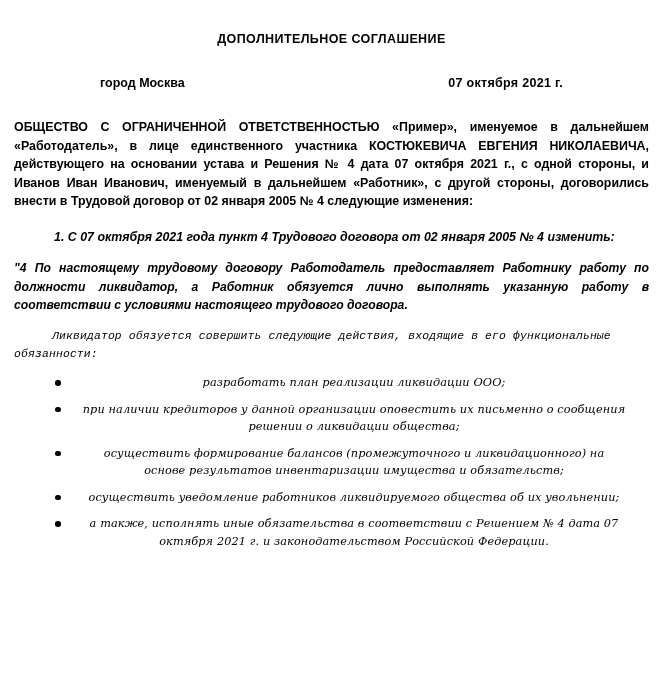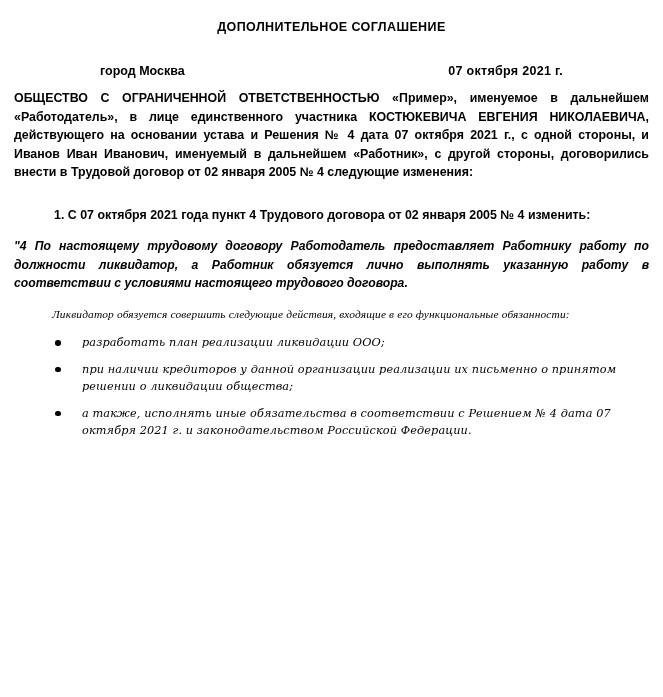--- a/index.html
+++ b/index.html
@@ -12,21 +12,21 @@
     height: 697px;
     overflow: hidden;
     font-family: "Liberation Sans", sans-serif;
     color: #000000;
   }
   .page {
     position: relative;
     width: 663px;
     height: 697px;
     box-sizing: border-box;
-    padding: 4px 14px;
+    padding: 16px 14px;
     background: #ffffff;
   }
 
   
   .title-block {
     padding-top: 14px;
     text-align: center;
   }
   .title-line {
     font-size: 12.5px;
@@ -44,54 +44,54 @@
     font-size: 12.5px;
     font-weight: 600;
     line-height: 16px;
     gap: 28px;
   }
   .place-cell { padding-left: 86px; }
   .date-cell  { padding-right: 86px; letter-spacing: 0.3px; }
 
   
   .intro {
-    margin-top: 10px;
+    margin-top: 27px;
     font-size: 12.4px;
     font-weight: 600;
     line-height: 18.6px;
     text-align: justify;
     text-justify: inter-word;
   }
 
   
   .clause {
     font-size: 12.4px;
     font-weight: 600;
     line-height: 18.6px;
     text-align: justify;
     text-justify: inter-word;
     text-indent: 40px;
   }
-  .clause-1 { margin-top: 24px; }
+  .clause-1 { margin-top: 17px; font-style: italic; }
 
   
   .quoted {
     margin-top: 2px;
     font-size: 12.2px;
     font-weight: bold;
     font-style: italic;
     line-height: 18.6px;
     text-align: justify;
     text-justify: inter-word;
   }
 
   
   .script-lead {
     margin-top: 3px;
-    font-family: Liberation Serif, serif;
+    font-family: Liberation Mono, monospace;
     font-style: italic;
     font-size: 11.4px;
     line-height: 18px;
     text-indent: 38px;
     letter-spacing: 0.15px;
   }
 
   
   .bullets {
     list-style: none;
@@ -100,21 +100,21 @@
   }
   .bullets li {
     position: relative;
     margin: 0 0 9px 0;
     padding-left: 68px;
     padding-right: 23px;
     font-family: "DejaVu Serif", "Liberation Serif", serif;
     font-style: italic;
     font-size: 11.3px;
     line-height: 17.5px;
-    text-align: left;
+    text-align: center;
     letter-spacing: 0.1px;
   }
   .bullets li::before {
     content: "";
     position: absolute;
     left: 41px;
     top: 6px;
     width: 5.5px;
     height: 5.5px;
     border-radius: 50%;
@@ -138,17 +138,19 @@
   <p class="intro">ОБЩЕСТВО С ОГРАНИЧЕННОЙ ОТВЕТСТВЕННОСТЬЮ «Пример», именуемое в дальнейшем «Работодатель», в лице единственного участника КОСТЮКЕВИЧА ЕВГЕНИЯ НИКОЛАЕВИЧА, действующего на основании устава и Решения № 4 дата 07 октября 2021 г., с одной стороны, и Иванов Иван Иванович, именуемый в дальнейшем «Работник», с другой стороны, договорились внести в Трудовой договор от 02 января 2005 № 4 следующие изменения:</p>
 
   <p class="clause clause-1">1. С 07 октября 2021 года пункт 4 Трудового договора от 02 января 2005 № 4 изменить:</p>
 
   <p class="quoted">"4 По настоящему трудовому договору Работодатель предоставляет Работнику работу по должности ликвидатор, а Работник обязуется лично выполнять указанную работу в соответствии с условиями настоящего трудового договора.</p>
 
   <p class="script-lead">Ликвидатор обязуется совершить следующие действия, входящие в его функциональные обязанности:</p>
 
   <ul class="bullets">
     <li>разработать план реализации ликвидации ООО;</li>
-    <li>при наличии кредиторов у данной организации реализации их письменно о принятом решении о ликвидации общества;</li>
+    <li>при наличии кредиторов у данной организации оповестить их письменно о сообщения решении о ликвидации общества;</li>
+    <li>осуществить формирование балансов (промежуточного и ликвидационного) на основе результатов инвентаризации имущества и обязательств;</li>
+    <li>осуществить уведомление работников ликвидируемого общества об их увольнении;</li>
     <li>а также, исполнять иные обязательства в соответствии с Решением № 4 дата 07 октября 2021 г. и законодательством Российской Федерации.</li>
   </ul>
 
 </div>
 
 </body></html>

